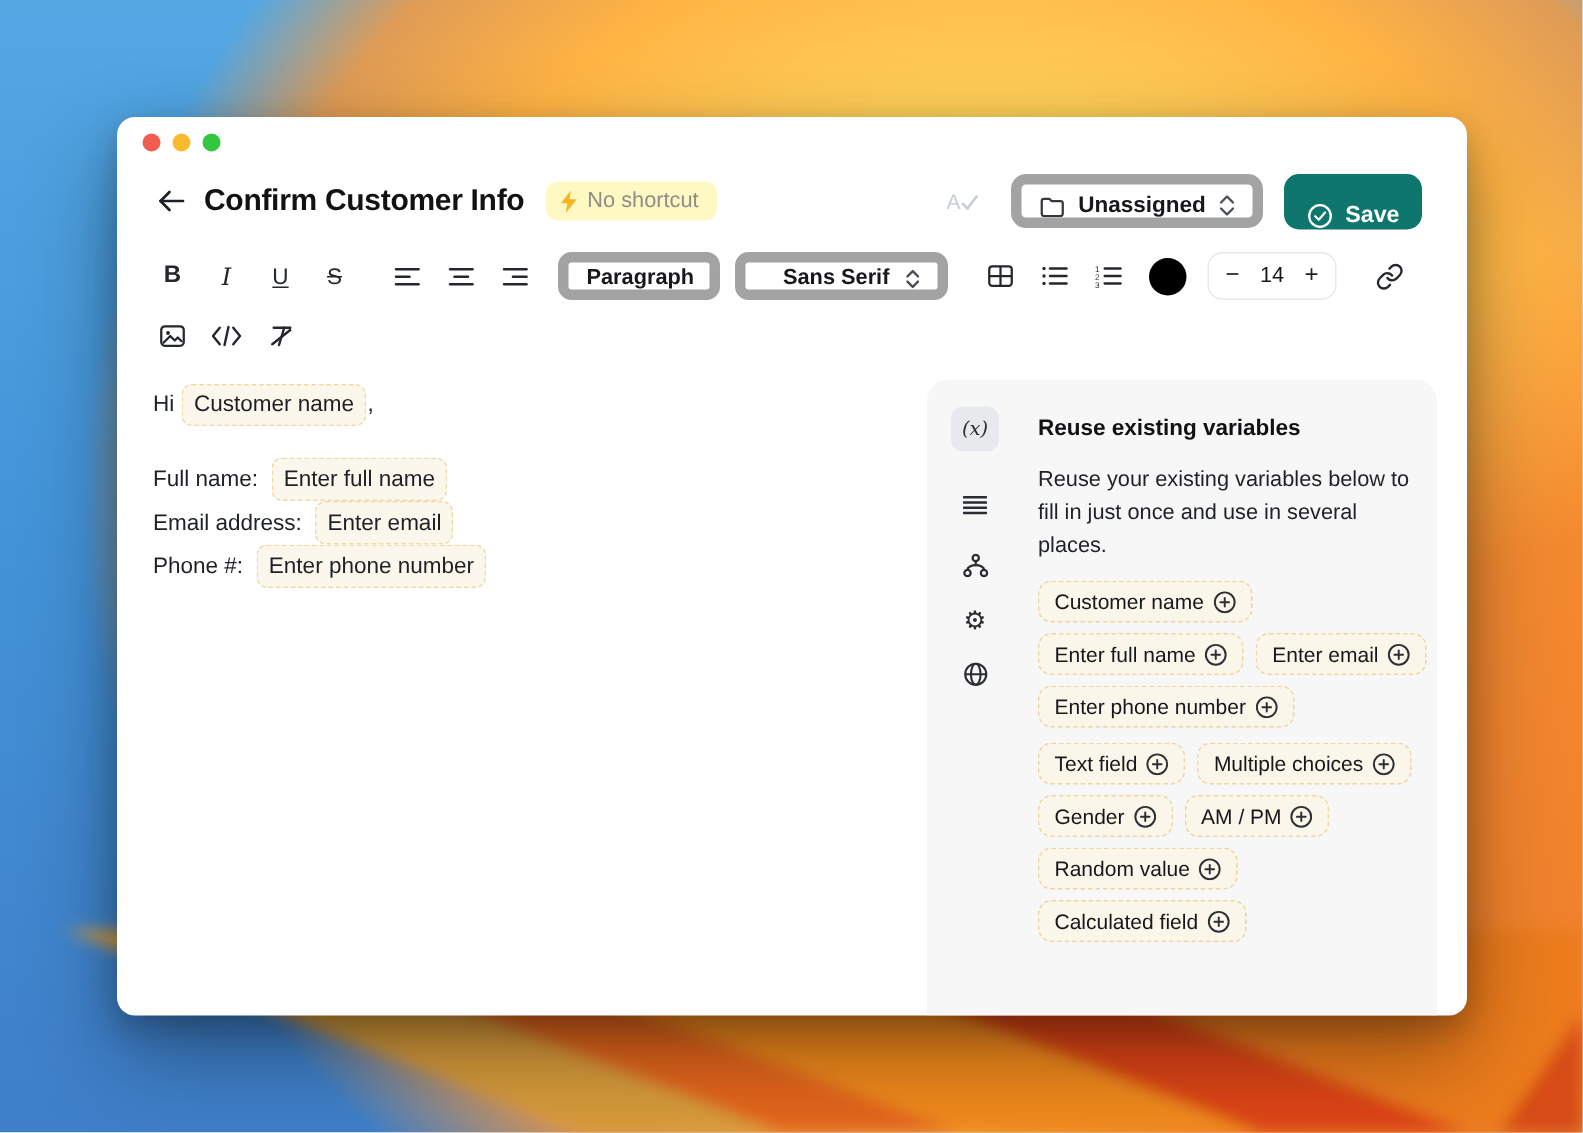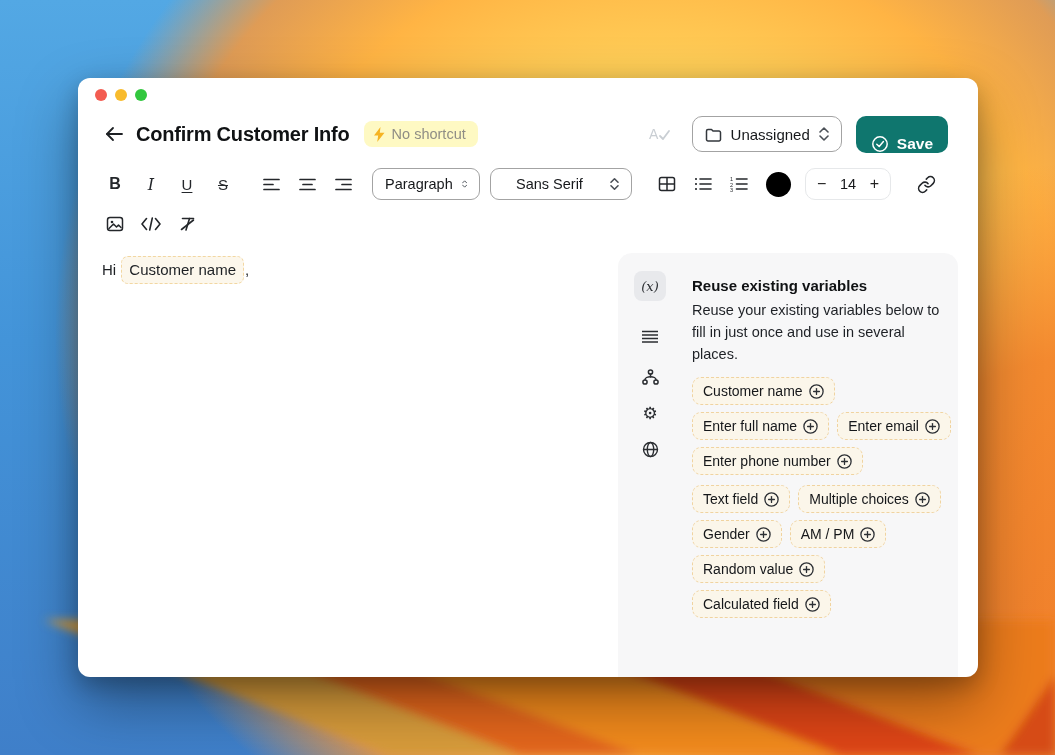--- a/index.html
+++ b/index.html
@@ -17,21 +17,21 @@
   .dot { width:12px; height:12px; border-radius:50%; }
   .dot.r { background:#f35c51; } .dot.y { background:#f8bb2d; } .dot.g { background:#32c73e; }
 
   
   .header { position:absolute; left:24px; right:30px; top:36px; height:40px; display:flex; align-items:center; }
   .back-btn { width:24px; height:24px; border:none; background:transparent; cursor:pointer; display:flex; align-items:center; justify-content:center; }
   .page-title { font-size:20px; font-weight:700; color:#101214; letter-spacing:-.2px; margin-left:10px; white-space:nowrap; }
   .badge { display:flex; align-items:center; gap:7px; margin-left:14px; background:#fef9c3; color:#8f8d85; font-size:14.5px; padding:5px 12px 5px 10px; border-radius:8px; border:none; cursor:pointer; }
   .header .spacer { flex:1; }
   .spellcheck { width:24px; height:24px; display:flex; align-items:center; justify-content:center; margin-right:20px; }
-  .select { display:flex; align-items:center; gap:9px; background:#fff; border:1px solid #a3a3a3; border-radius:10px; height:36px; padding:0 12px; cursor:pointer; font-size:15px; color:#16181b; }
+  .select { display:flex; align-items:flex-end; gap:9px; background:#fff; border:7px solid #a3a3a3; border-radius:10px; height:36px; padding:0 12px; cursor:pointer; font-size:15px; color:#16181b;font-weight:bold; }
   .save-btn { display:flex; align-items:flex-end; gap:8px; margin-left:14px; background:#0f766e; border:none; border-radius:10px; height:37px; padding:0 15px; color:#fff; font-size:15.5px; font-weight:600; cursor:pointer; }
 
   
   .toolbar { position:absolute; left:24px; top:90px; right:24px; }
   .trow { display:flex; align-items:center; gap:10px; }
   .trow2 { margin-top:11px; }
   .tbtn { width:26px; height:26px; display:flex; align-items:center; justify-content:center; background:transparent; border:none; border-radius:6px; cursor:pointer; color:#24272b; }
   .fmt-b { font-size:16px; font-weight:700; }
   .fmt-i { font-size:16px; font-style:italic; font-family:"DejaVu Serif",serif; }
   .fmt-u { font-size:15px; text-decoration:underline; text-underline-offset:2px; }
@@ -56,21 +56,21 @@
   
   .panel { position:absolute; left:540px; top:175px; width:340px; height:424px; background:#f7f7f8; border-radius:14px 14px 0 0; overflow:hidden; }
   .rail { position:absolute; left:16px; top:18px; width:32px; }
   .rail-item { position:absolute; left:0; width:32px; display:flex; align-items:center; justify-content:center; background:transparent; border:none; cursor:pointer; color:#2a2d31; }
   .rail-item.active { background:#e8e9ec; border-radius:8px; height:30px; top:0; }
   .vars-label { font-family:"DejaVu Serif",serif; font-style:italic; font-size:13px; color:#2a2d31; }
   .gear-glyph { font-size:17px; line-height:1; }
 
   .panel-content { position:absolute; left:74px; top:24px; width:262px; }
   .panel-h { font-size:15px; font-weight:700; color:#101214; display:flex; align-items:center; gap:8px; }
-  .panel-desc { margin-top:5px; font-size:14.5px; line-height:22px; color:#1e2126; max-width:248px; }
+  .panel-desc { margin-top:15px; font-size:14.5px; line-height:22px; color:#1e2126; max-width:248px; }
   .chips { display:flex; flex-wrap:wrap; gap:7px 8px; margin-top:12px; }
   .chip { display:inline-flex; align-items:center; gap:6px; background:#fbf6ea; border:1.5px dashed #f0d3a0; border-radius:9px; padding:5px 10px; font-size:14px; color:#15171a; cursor:pointer; white-space:nowrap; }
   .fillins-h { margin-top:32px; }
   .fillins-chips { margin-top:10px; }
 
   svg { display:block; }
 </style>
 </head>
 <body>
 
@@ -259,20 +259,37 @@
             <path d="M3.5 2.5h11"></path>
             <path d="M10.5 2.5 7 14"></path>
             <path d="M2.5 13.5 14.5 4"></path>
           </svg>
       </button>
     </div>
   </div>
 
   <div class="editor">
     <div class="greet"><span>Hi</span> <span class="var-chip-inline">Customer name</span><span>,</span></div>
+    <div class="fields">
+
+        <div class="field-line">
+          <span class="label">Full name:</span>
+          <span class="var-chip-inline">Enter full name</span>
+        </div>
+
+        <div class="field-line">
+          <span class="label">Email address:</span>
+          <span class="var-chip-inline">Enter email</span>
+        </div>
+
+        <div class="field-line">
+          <span class="label">Phone #:</span>
+          <span class="var-chip-inline">Enter phone number</span>
+        </div>
+      </div>
   </div>
 
   <div class="panel">
     <div class="rail">
       <button class="rail-item active" style="top:0;">
         <span class="vars-label">(x)</span>
       </button>
       <button class="rail-item" style="top:56px;height:20px;">
         <svg width="16" height="14" viewBox="0 0 16 14" stroke="#2a2d31" stroke-width="1.7" stroke-linecap="round">
             <line x1="0.5" y1="1.5" x2="15.5" y2="1.5"></line>

